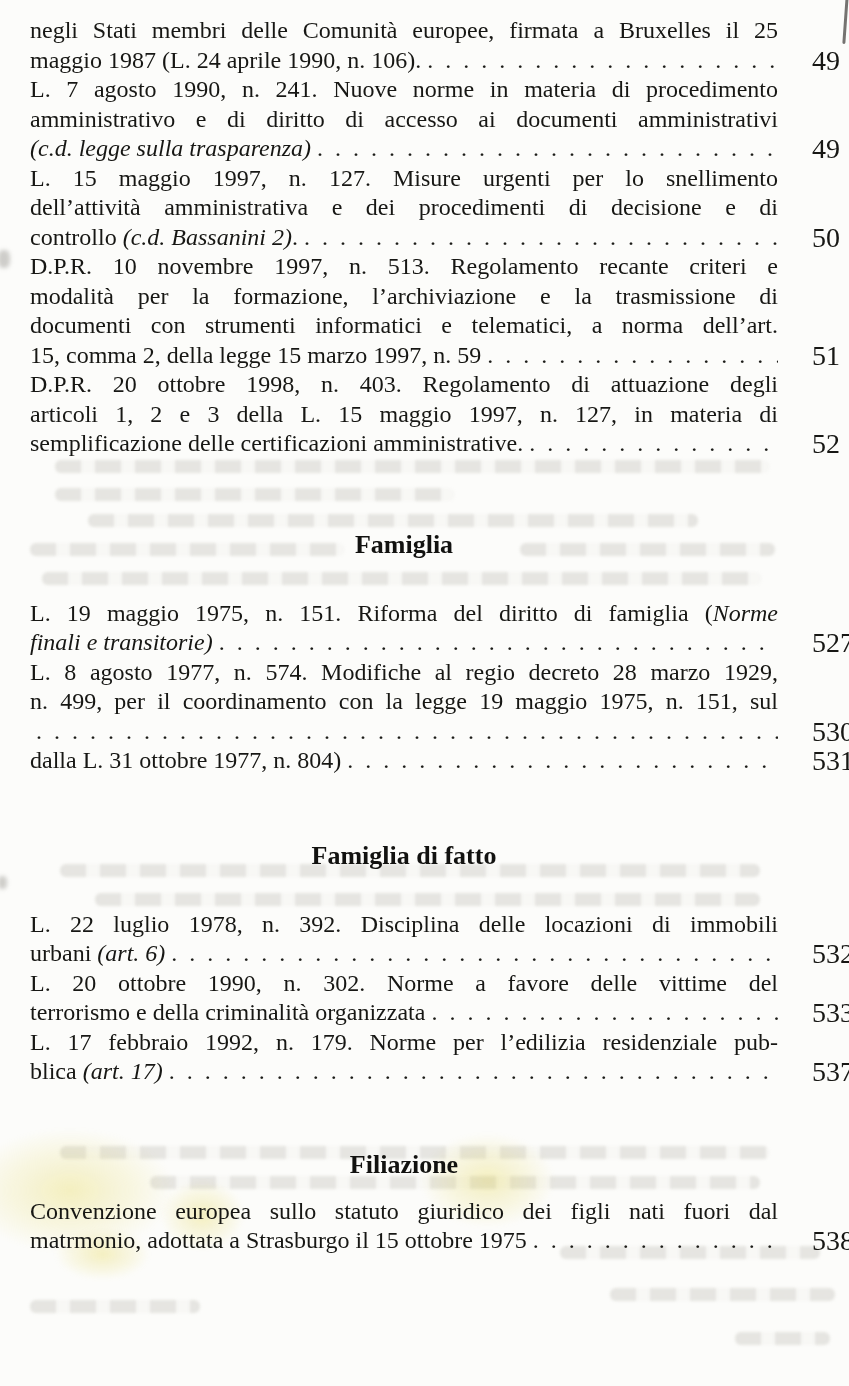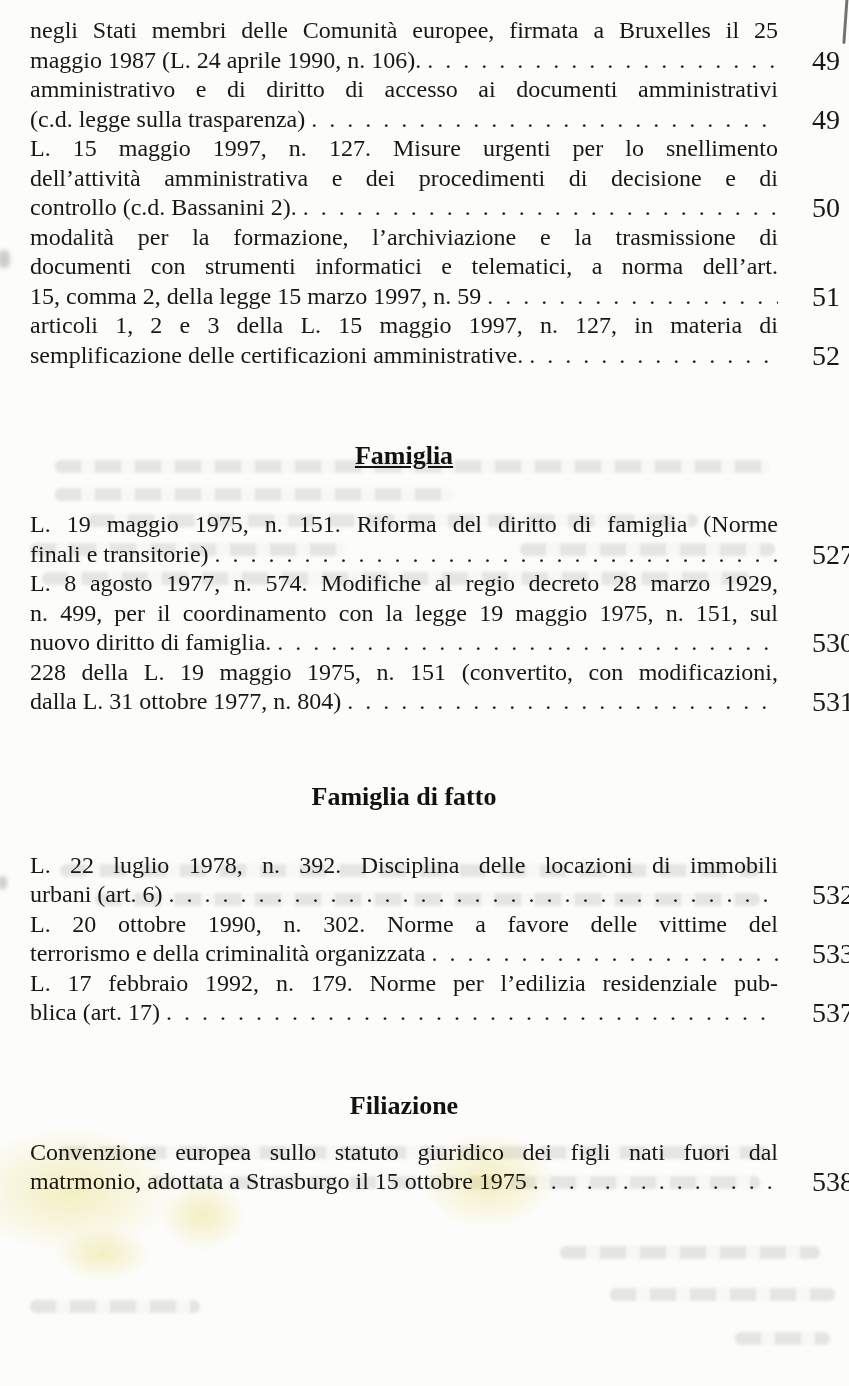--- a/index.html
+++ b/index.html
@@ -26,21 +26,21 @@
   .toc-section { display: block; }
 
   .section-heading {
     font-size: 26px;
     font-weight: bold;
     line-height: 32px;
     text-align: center;
     margin: 0;
     color: #121210;
   }
-  .toc-section:nth-child(2) .section-heading { margin: 70px 0 38px 0; text-decoration: underline; }
+  .toc-section:nth-child(2) .section-heading { margin: 70px 0 38px 0; }
   .toc-section:nth-child(3) .section-heading { margin: 64px 0 38px 0; }
   .toc-section:nth-child(4) .section-heading { margin: 62px 0 16px 0; }
 
   .toc-line {
     position: relative;
     font-size: 24px;
     line-height: 29.5px;
     height: 29.5px;
   }
 
@@ -51,21 +51,21 @@
     text-justify: inter-word;
   }
 
   
   .toc-line.last {
     display: flex;
     align-items: flex-start;
   }
   .toc-line.last .run { white-space: pre; flex: 0 0 auto; }
 
-  .run.italic { }
+  .run.italic { font-style: italic; }
 
   .leader {
     flex: 1 1 auto;
     overflow: hidden;
     white-space: pre;
     letter-spacing: 3px;
     padding-left: 6px;
     color: #1c1c18;
   }
 
@@ -139,65 +139,66 @@
   <div class="artifact speck" style="left:-2px; top:876px; width:9px; height:13px;"></div>
 
   <div class="toc">
       <section class="toc-section">
         <div class="toc-line fill"><span class="run">negli Stati membri delle Comunità europee, firmata a Bruxelles il 25</span></div>
         <div class="toc-line last">
           <span class="run">maggio 1987 (L. 24 aprile 1990, n. 106).</span>
           <span class="leader">. . . . . . . . . . . . . . . . . . . . . . . . . . . . . . . . . . . . . . . . . . . . . . . .</span>
           <span class="pagenum">49</span>
         </div>
+        <div class="toc-line fill"><span class="run">L. 7 agosto 1990, n. 241. Nuove norme in materia di procedimento</span></div>
         <div class="toc-line fill"><span class="run">amministrativo e di diritto di accesso ai documenti amministrativi</span></div>
         <div class="toc-line last">
           <span class="run italic">(c.d. legge sulla trasparenza)</span>
           <span class="leader">. . . . . . . . . . . . . . . . . . . . . . . . . . . . . . . . . . . . . . . . . . . . . . . .</span>
           <span class="pagenum">49</span>
         </div>
         <div class="toc-line fill"><span class="run">L. 15 maggio 1997, n. 127. Misure urgenti per lo snellimento</span></div>
         <div class="toc-line fill"><span class="run">dell’attività amministrativa e dei procedimenti di decisione e di</span></div>
         <div class="toc-line last">
           <span class="run">controllo </span>
           <span class="run italic">(c.d. Bassanini 2)</span>
           <span class="run">.</span>
           <span class="leader">. . . . . . . . . . . . . . . . . . . . . . . . . . . . . . . . . . . . . . . . . . . . . . . .</span>
           <span class="pagenum">50</span>
         </div>
+        <div class="toc-line fill"><span class="run">D.P.R. 10 novembre 1997, n. 513. Regolamento recante criteri e</span></div>
         <div class="toc-line fill"><span class="run">modalità per la formazione, l’archiviazione e la trasmissione di</span></div>
         <div class="toc-line fill"><span class="run">documenti con strumenti informatici e telematici, a norma dell’art.</span></div>
         <div class="toc-line last">
           <span class="run">15, comma 2, della legge 15 marzo 1997, n. 59</span>
           <span class="leader">. . . . . . . . . . . . . . . . . . . . . . . . . . . . . . . . . . . . . . . . . . . . . . . .</span>
           <span class="pagenum">51</span>
         </div>
+        <div class="toc-line fill"><span class="run">D.P.R. 20 ottobre 1998, n. 403. Regolamento di attuazione degli</span></div>
         <div class="toc-line fill"><span class="run">articoli 1, 2 e 3 della L. 15 maggio 1997, n. 127, in materia di</span></div>
         <div class="toc-line last">
           <span class="run">semplificazione delle certificazioni amministrative.</span>
           <span class="leader">. . . . . . . . . . . . . . . . . . . . . . . . . . . . . . . . . . . . . . . . . . . . . . . .</span>
           <span class="pagenum">52</span>
         </div>
       </section>
       <section class="toc-section">
         <h2 class="section-heading">Famiglia</h2>
         <div class="toc-line fill"><span class="run">L. 19 maggio 1975, n. 151. Riforma del diritto di famiglia (</span><span class="run italic">Norme</span></div>
         <div class="toc-line last">
           <span class="run italic">finali e transitorie)</span>
           <span class="leader">. . . . . . . . . . . . . . . . . . . . . . . . . . . . . . . . . . . . . . . . . . . . . . . .</span>
           <span class="pagenum">527</span>
         </div>
         <div class="toc-line fill"><span class="run">L. 8 agosto 1977, n. 574. Modifiche al regio decreto 28 marzo 1929,</span></div>
         <div class="toc-line fill"><span class="run">n. 499, per il coordinamento con la legge 19 maggio 1975, n. 151, sul</span></div>
         <div class="toc-line last">
-          <span class="run">nuovo diritto di famiglia.</span>
           <span class="leader">. . . . . . . . . . . . . . . . . . . . . . . . . . . . . . . . . . . . . . . . . . . . . . . .</span>
           <span class="pagenum">530</span>
         </div>
-        <div class="toc-line fill"><span class="run">228 della L. 19 maggio 1975, n. 151 (convertito, con modificazioni,</span></div>
         <div class="toc-line last">
           <span class="run">dalla L. 31 ottobre 1977, n. 804)</span>
           <span class="leader">. . . . . . . . . . . . . . . . . . . . . . . . . . . . . . . . . . . . . . . . . . . . . . . .</span>
           <span class="pagenum">531</span>
         </div>
       </section>
       <section class="toc-section">
         <h2 class="section-heading">Famiglia di fatto</h2>
         <div class="toc-line fill"><span class="run">L. 22 luglio 1978, n. 392. Disciplina delle locazioni di immobili</span></div>
         <div class="toc-line last">

